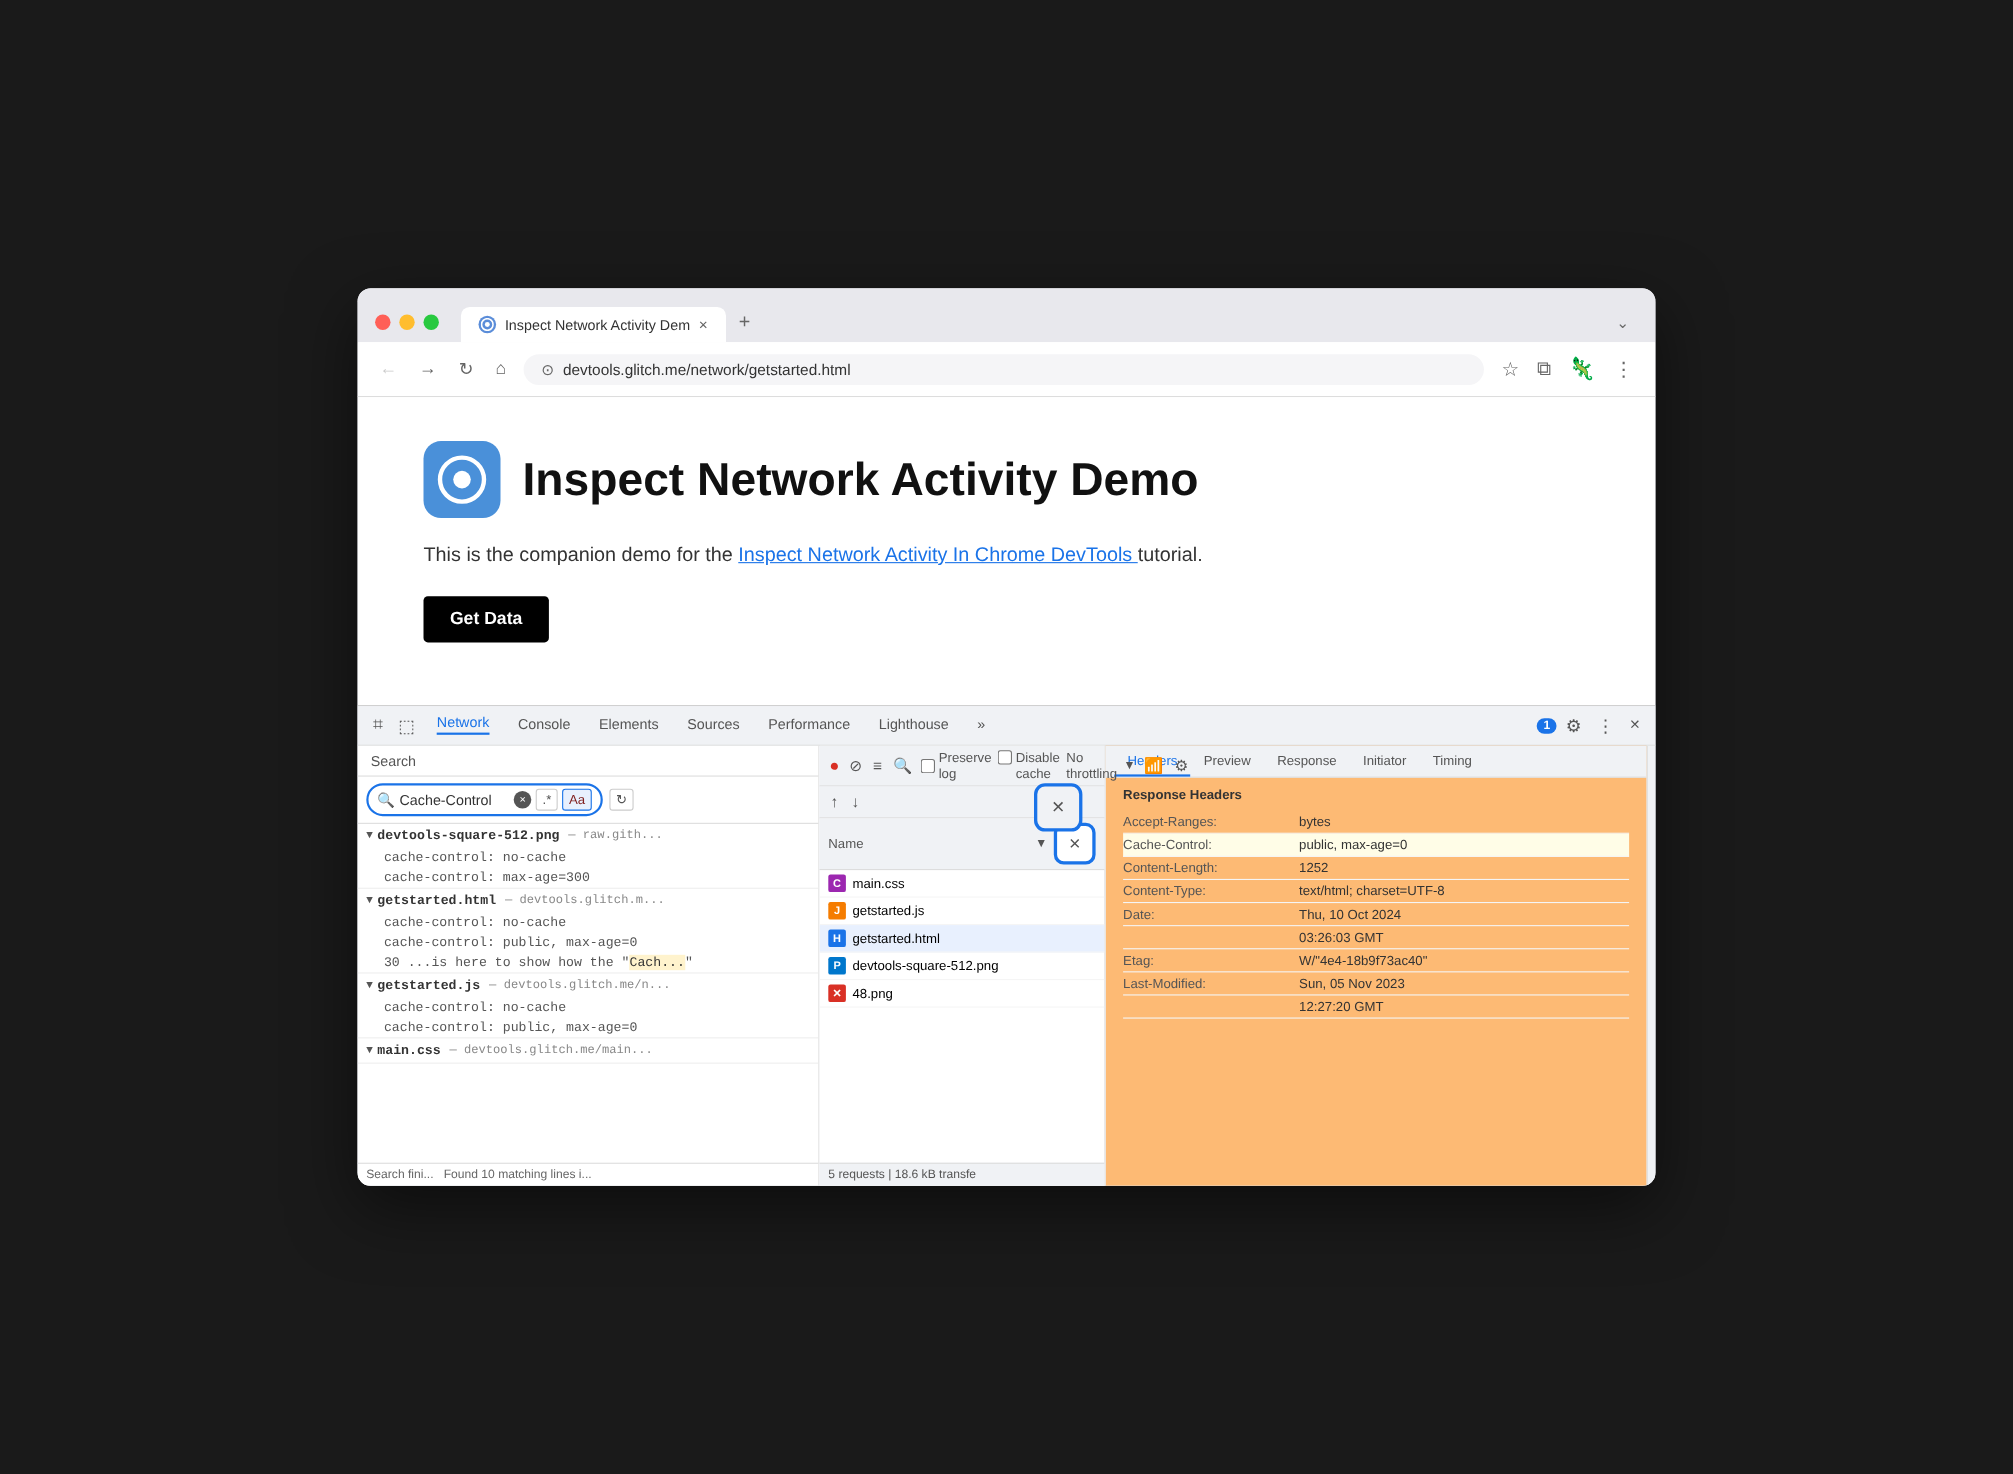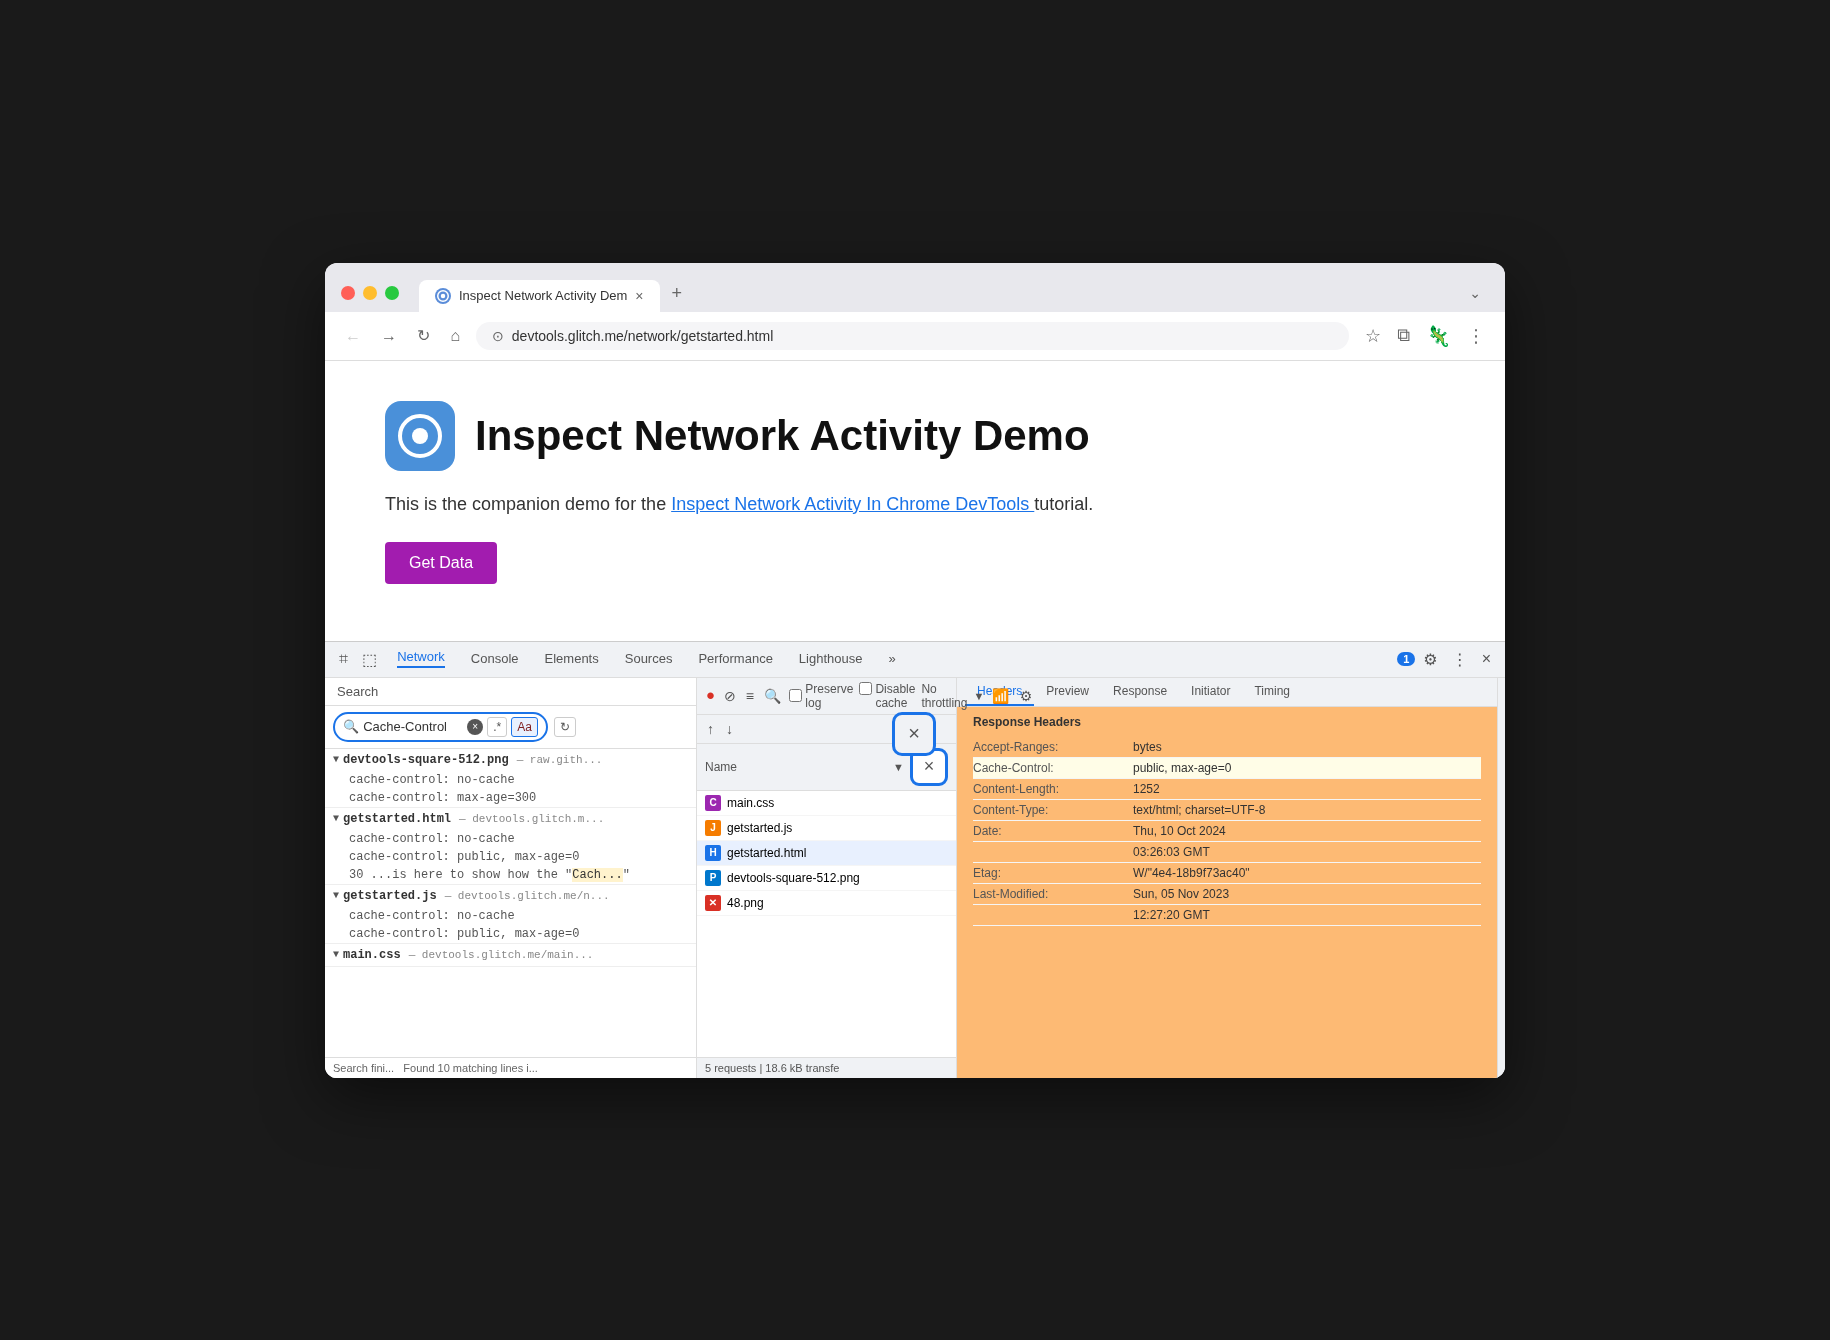--- a/index.html
+++ b/index.html
@@ -191,27 +191,27 @@
       line-height: 1.5;
     }
 
     .page-link {
       color: #1a73e8;
       text-decoration: underline;
       font-weight: 500;
     }
 
     .get-data-btn {
-      background: #a21caf;
+      background: #000000;
       color: white;
       border: none;
       padding: 12px 24px;
       border-radius: 4px;
       font-size: 16px;
-      font-weight: 400;
+      font-weight: 700;
       cursor: pointer;
     }
 
     
     .devtools-panel {
       background: #f0f2f5;
       border-top: 1px solid #ccc;
       display: flex;
       flex-direction: column;
     }
@@ -266,21 +266,21 @@
     }
 
     
     .devtools-body {
       display: flex;
       height: 400px;
     }
 
     
     .search-panel {
-      width: 372px;
+      width: 420px;
       border-right: 1px solid #ddd;
       display: flex;
       flex-direction: column;
       background: white;
     }
 
     .search-header {
       padding: 6px 12px;
       border-bottom: 1px solid #ddd;
       display: flex;

